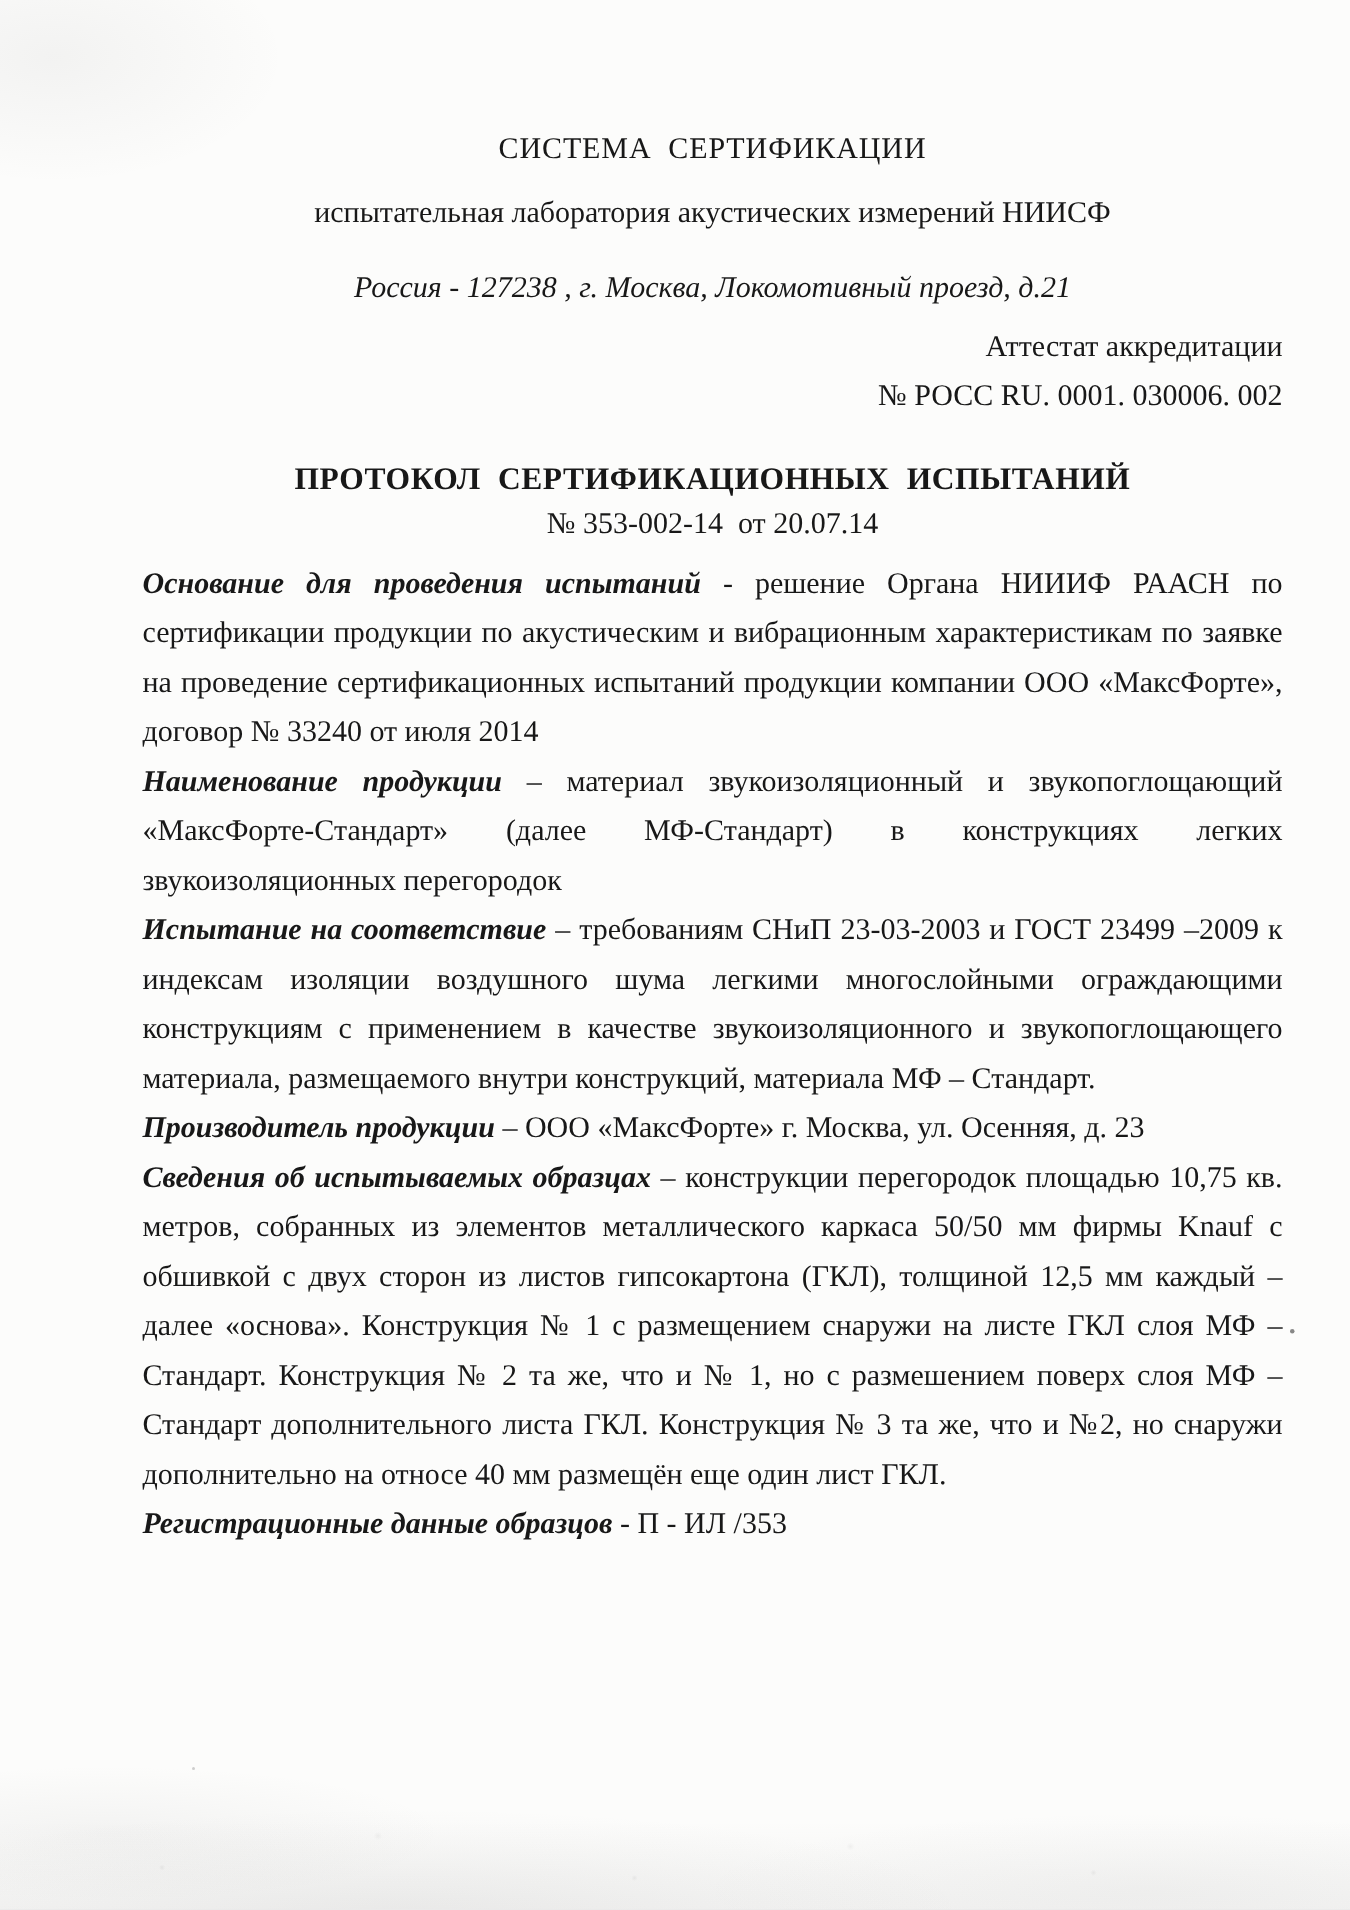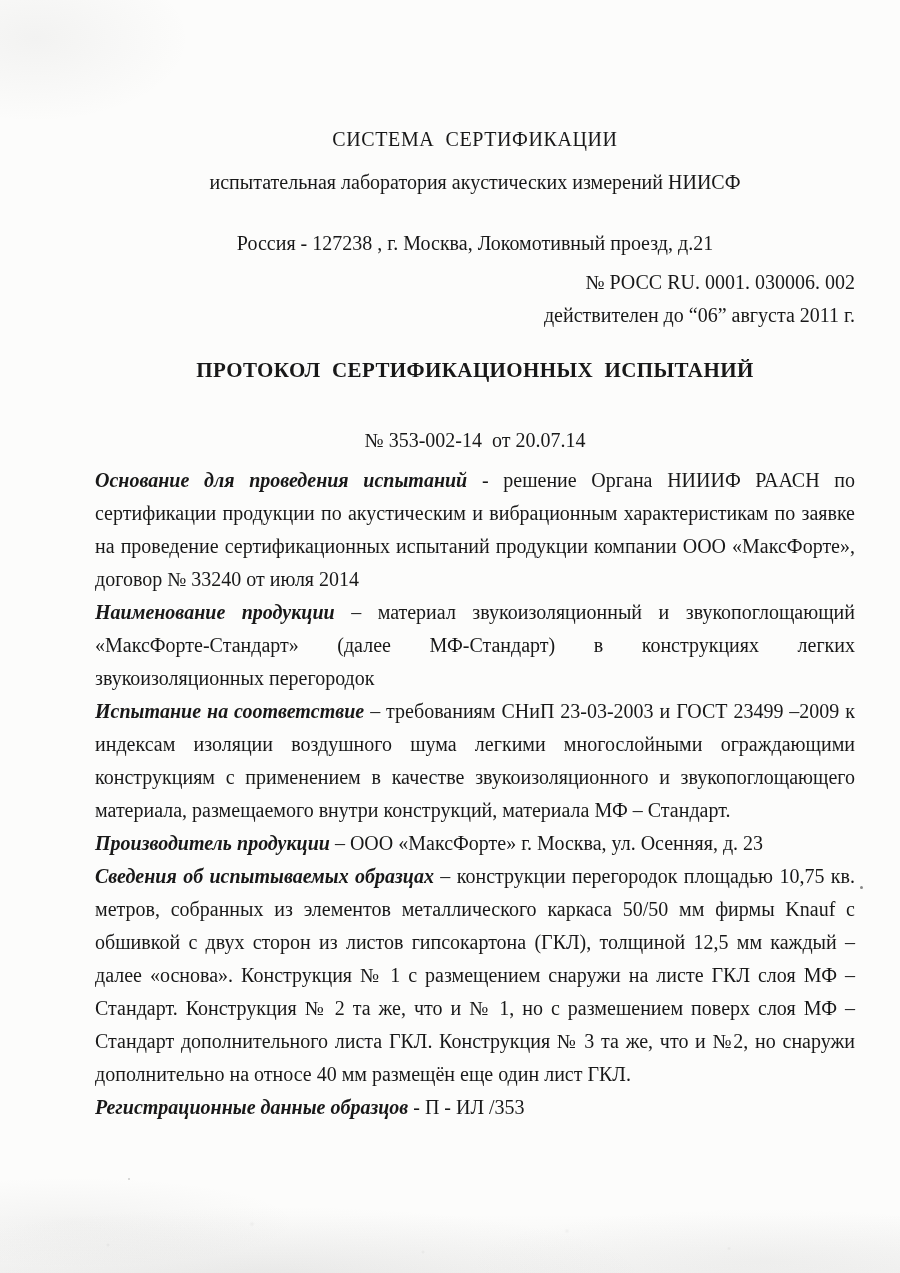--- a/index.html
+++ b/index.html
@@ -48,37 +48,38 @@
   .speck-2 { width: 2px; height: 2px; left: 128px; top: 1178px; opacity: .4; }
 
   .content {
     position: relative;
     padding: 86px 45px 0 95px; 
     font-size: 20px;
   }
 
   .pre { white-space: pre-wrap; }
 
-  .center { text-align: center; margin-top: 40px; }
+  .center { text-align: center; }
   .right  { text-align: right; }
   .left   { text-align: left; }
 
   .org-title {
     font-size: 20px;
     letter-spacing: 0.6px;
     line-height: 26px;
   }
   .org-subtitle {
     margin-top: 17px;
     font-size: 20px;
     line-height: 26px;
   }
   .org-address {
-    margin-top: 35px;
+    margin-top: 24px;
     line-height: 26px;
+    font-style: italic;
   }
   .accred-block { margin-top: 10px; line-height: 33px; }
   .place-block  { line-height: 33px; }
 
   .doc-title {
     margin-top: 23px;
     font-weight: 700;
     font-size: 21px;
     letter-spacing: 0.4px;
     line-height: 30px;
@@ -110,22 +111,22 @@
 
   <div class="content">
 
     <div class="org-title center pre">СИСТЕМА  СЕРТИФИКАЦИИ</div>
 
     <div class="org-subtitle center">испытательная лаборатория акустических измерений НИИСФ</div>
 
     <div class="org-address center">Россия - 127238 , г. Москва, Локомотивный проезд, д.21</div>
 
     <div class="accred-block">
+      <div class="right">Аттестат аккредитации</div>
       <div class="right">№ РОСС RU. 0001. 030006. 002</div>
-      <div class="right">действителен до “06” августа 2011 г.</div>
     </div>
 
 
     <div class="doc-title center pre">ПРОТОКОЛ  СЕРТИФИКАЦИОННЫХ  ИСПЫТАНИЙ</div>
 
     <div class="doc-number center pre">№ 353-002-14  от 20.07.14</div>
 
     <div class="body-text">
   <p class="para"><b class="lbl">Основание для проведения испытаний</b><span class="sep"> - </span><span class="txt">решение Органа НИИИФ РААСН по сертификации продукции по акустическим и вибрационным характеристикам по заявке на проведение сертификационных испытаний продукции компании ООО «МаксФорте», договор № 33240 от июля 2014</span></p>
 

